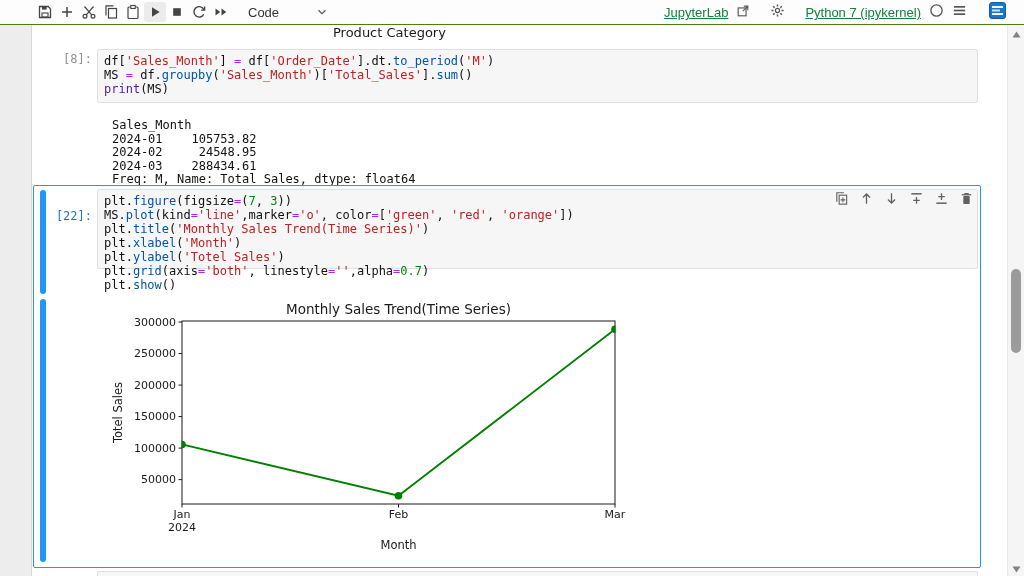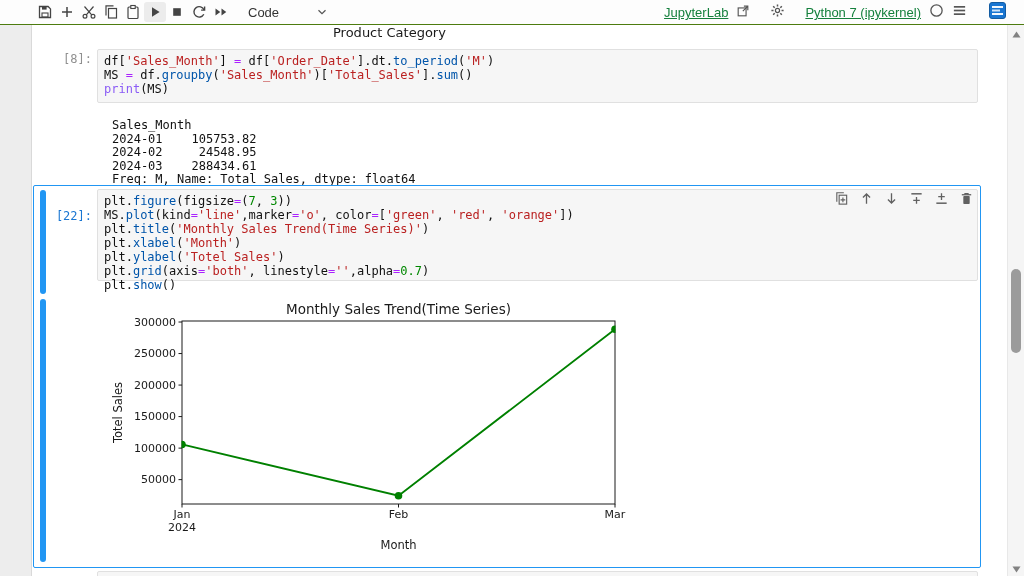--- a/index.html
+++ b/index.html
@@ -27,21 +27,21 @@
   .prompt.active{color:#1976d2;margin-top:16px;}
   .editor{position:absolute;left:64px;width:881px;background:#f6f6f6;border:1px solid #e0e0e0;
     box-sizing:border-box;border-radius:2px;}
   .code{margin:4px 0 0 6px;font-family:"DejaVu Sans Mono","Liberation Mono",monospace;
     font-size:12px;line-height:14px;white-space:pre;color:#111;}
   .tok-v{color:#111;}
   .tok-p{color:#111;}
   .tok-s{color:#ba2121;}
   .tok-o{color:#aa22ff;}
   .tok-f{color:#0055aa;}
-  .tok-b{color:#8b5cf6;text-align:center;}
+  .tok-b{color:#4c1d95;text-align:center;}
   .tok-n{color:#008800;}
   .out-pre{position:absolute;margin:9px;font-family:"DejaVu Sans Mono","Liberation Mono",monospace;
     font-size:12px;line-height:13.5px;white-space:pre;color:#111;}
   .active-cell{position:absolute;left:0px;top:160px;width:948px;height:383px;
     border:1px solid #2196f3;border-radius:2px;box-sizing:border-box;}
   .collapser{position:absolute;left:7px;width:6px;background:#2196f3;border-radius:3px;}
   .cell-toolbar{position:absolute;left:800px;top:164px;height:22px;display:flex;align-items:center;gap:9px;}
   .ct-btn{width:16px;height:16px;display:flex;align-items:center;justify-content:center;}
   .chart-wrap{position:absolute;left:77px;top:277px;width:520px;height:258px;}
   .next-cell-stub{position:absolute;left:64px;top:546px;width:881px;height:8px;
@@ -202,21 +202,21 @@
 2024-02     24548.95
 2024-03    288434.61
 Freq: M, Name: Total_Sales, dtype: float64</pre>
     </div>
 
     <div>
       <div class="active-cell"></div>
       <div class="collapser" style="top:165px;height:104px"></div>
       <div class="collapser" style="top:274px;height:263px"></div>
       <div class="prompt active" style="top:168px">[22]:</div>
-      <div class="editor" style="top:164px;height:92px">
+      <div class="editor" style="top:164px;height:80px">
         <div class="code"><div><span class="tok-v">plt</span><span class="tok-p">.</span><span class="tok-f">figure</span><span class="tok-p">(</span><span class="tok-v">figsize</span><span class="tok-o">=</span><span class="tok-p">(</span><span class="tok-n">7</span><span class="tok-p">, </span><span class="tok-n">3</span><span class="tok-p">))</span></div><div><span class="tok-v">MS</span><span class="tok-p">.</span><span class="tok-f">plot</span><span class="tok-p">(</span><span class="tok-v">kind</span><span class="tok-o">=</span><span class="tok-s">'line'</span><span class="tok-p">,</span><span class="tok-v">marker</span><span class="tok-o">=</span><span class="tok-s">'o'</span><span class="tok-p">, </span><span class="tok-v">color</span><span class="tok-o">=</span><span class="tok-p">[</span><span class="tok-s">'green'</span><span class="tok-p">, </span><span class="tok-s">'red'</span><span class="tok-p">, </span><span class="tok-s">'orange'</span><span class="tok-p">])</span></div><div><span class="tok-v">plt</span><span class="tok-p">.</span><span class="tok-f">title</span><span class="tok-p">(</span><span class="tok-s">'Monthly Sales Trend(Time Series)'</span><span class="tok-p">)</span></div><div><span class="tok-v">plt</span><span class="tok-p">.</span><span class="tok-f">xlabel</span><span class="tok-p">(</span><span class="tok-s">'Month'</span><span class="tok-p">)</span></div><div><span class="tok-v">plt</span><span class="tok-p">.</span><span class="tok-f">ylabel</span><span class="tok-p">(</span><span class="tok-s">'Totel Sales'</span><span class="tok-p">)</span></div><div><span class="tok-v">plt</span><span class="tok-p">.</span><span class="tok-f">grid</span><span class="tok-p">(</span><span class="tok-v">axis</span><span class="tok-o">=</span><span class="tok-s">'both'</span><span class="tok-p">, </span><span class="tok-v">linestyle</span><span class="tok-o">=</span><span class="tok-s">''</span><span class="tok-p">,</span><span class="tok-v">alpha</span><span class="tok-o">=</span><span class="tok-n">0.7</span><span class="tok-p">)</span></div><div><span class="tok-v">plt</span><span class="tok-p">.</span><span class="tok-f">show</span><span class="tok-p">()</span></div></div>
       </div>
 
       <div class="cell-toolbar">
         <div class="ct-btn">
             <span><svg width="15" height="15" viewBox="0 0 16 16">
                 <rect x="5.5" y="4.5" width="8" height="9.5" fill="none" stroke="#616161" stroke-width="1.2"></rect>
                 <path d="M3 11.5V1.8h7.5" fill="none" stroke="#616161" stroke-width="1.2"></path>
                 <path d="M9.5 7v5M7 9.5h5" stroke="#616161" stroke-width="1.2"></path>
               </svg></span>

